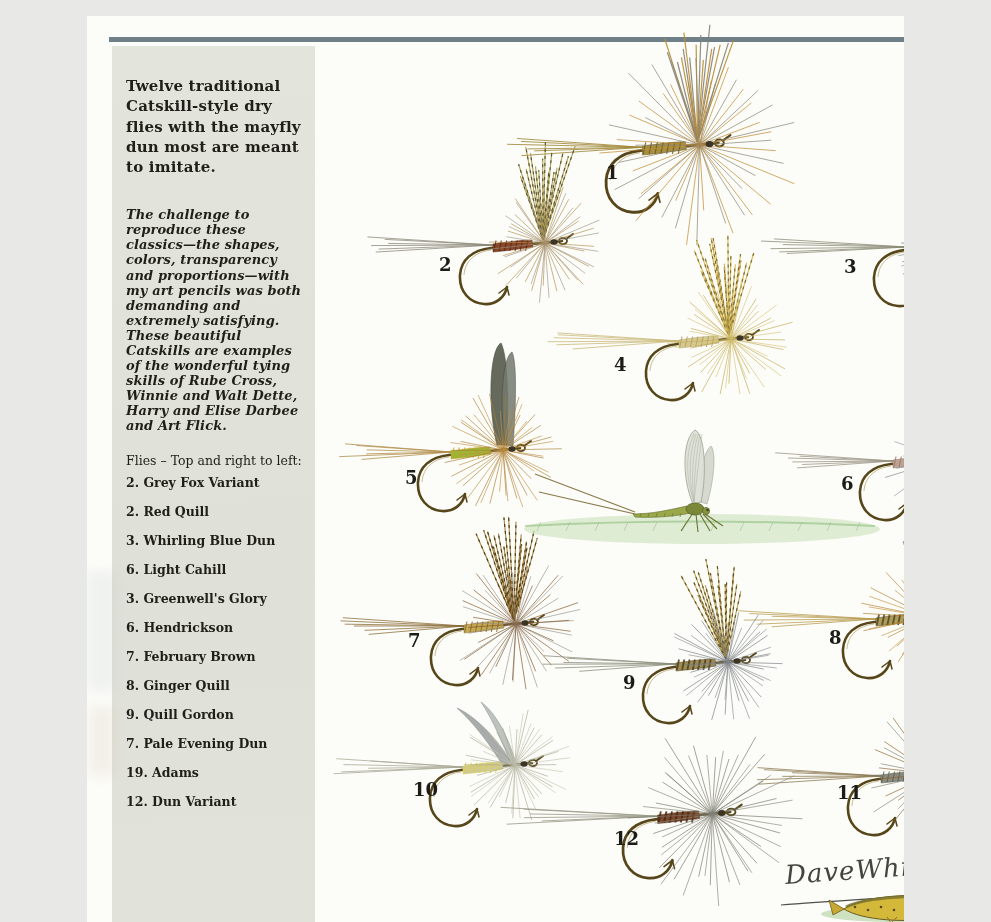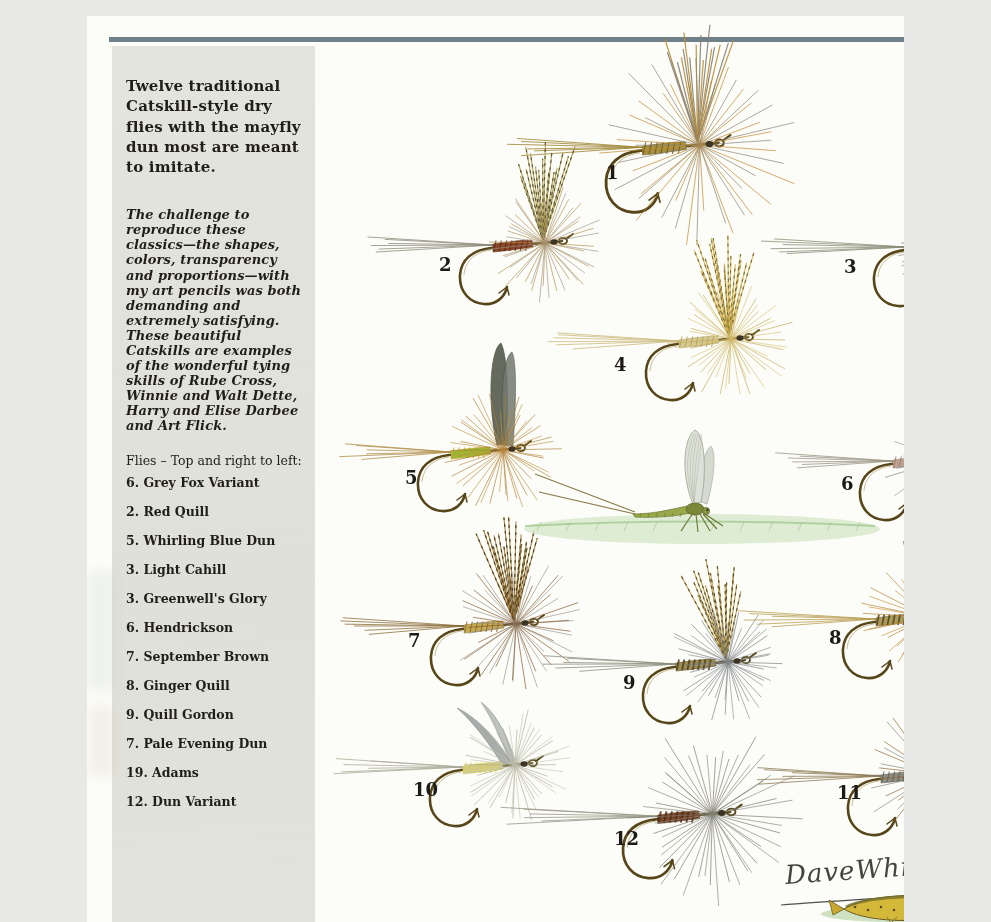--- a/index.html
+++ b/index.html
@@ -39,27 +39,27 @@
 <body>
 
 <div class="page">
   <div class="top-rule"></div>
 
   <aside class="sidebar">
     <h1>Twelve traditional Catskill-style dry flies with the mayfly dun most are meant to imitate.</h1>
     <p class="intro">The challenge to reproduce these classics—the shapes, colors, transparency and proportions—with my art pencils was both demanding and extremely satisfying. These beautiful Catskills are examples of the wonderful tying skills of Rube Cross, Winnie and Walt Dette, Harry and Elise Darbee and Art Flick.</p>
     <p class="list-header">Flies – Top and right to left:</p>
     <ol id="fly-list">
-        <li>6. Grey Fox Variant</li>
+        <li>2. Grey Fox Variant</li>
         <li>2. Red Quill</li>
-        <li>5. Whirling Blue Dun</li>
-        <li>3. Light Cahill</li>
+        <li>3. Whirling Blue Dun</li>
+        <li>6. Light Cahill</li>
         <li>3. Greenwell's Glory</li>
         <li>6. Hendrickson</li>
-        <li>7. September Brown</li>
+        <li>7. February Brown</li>
         <li>8. Ginger Quill</li>
         <li>9. Quill Gordon</li>
         <li>7. Pale Evening Dun</li>
         <li>19. Adams</li>
         <li>12. Dun Variant</li>
       </ol>
   </aside>
 
   <div class="ghost g1"></div>
   <div class="ghost g2"></div>

